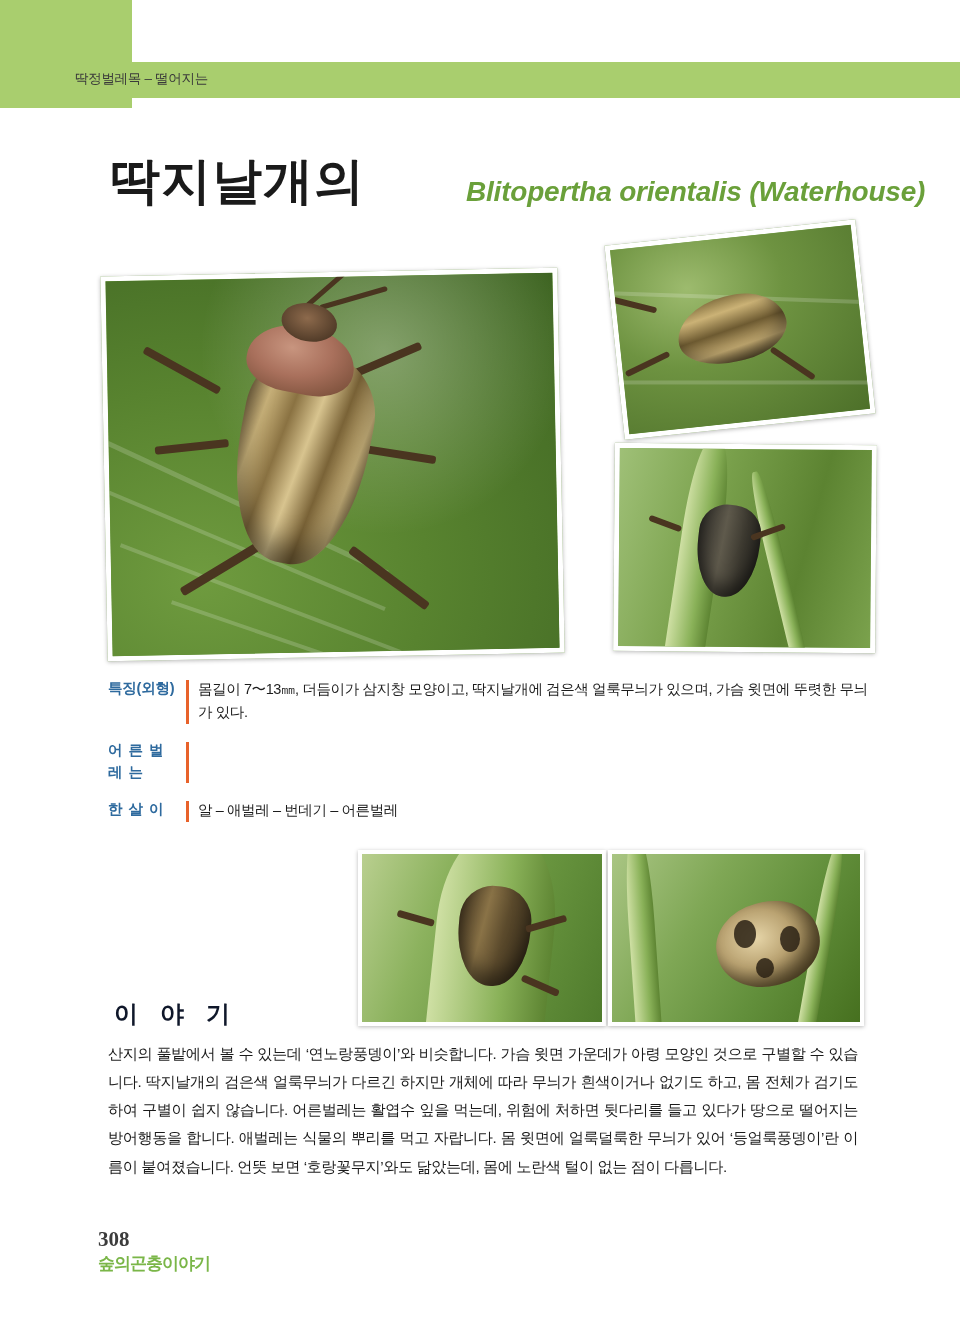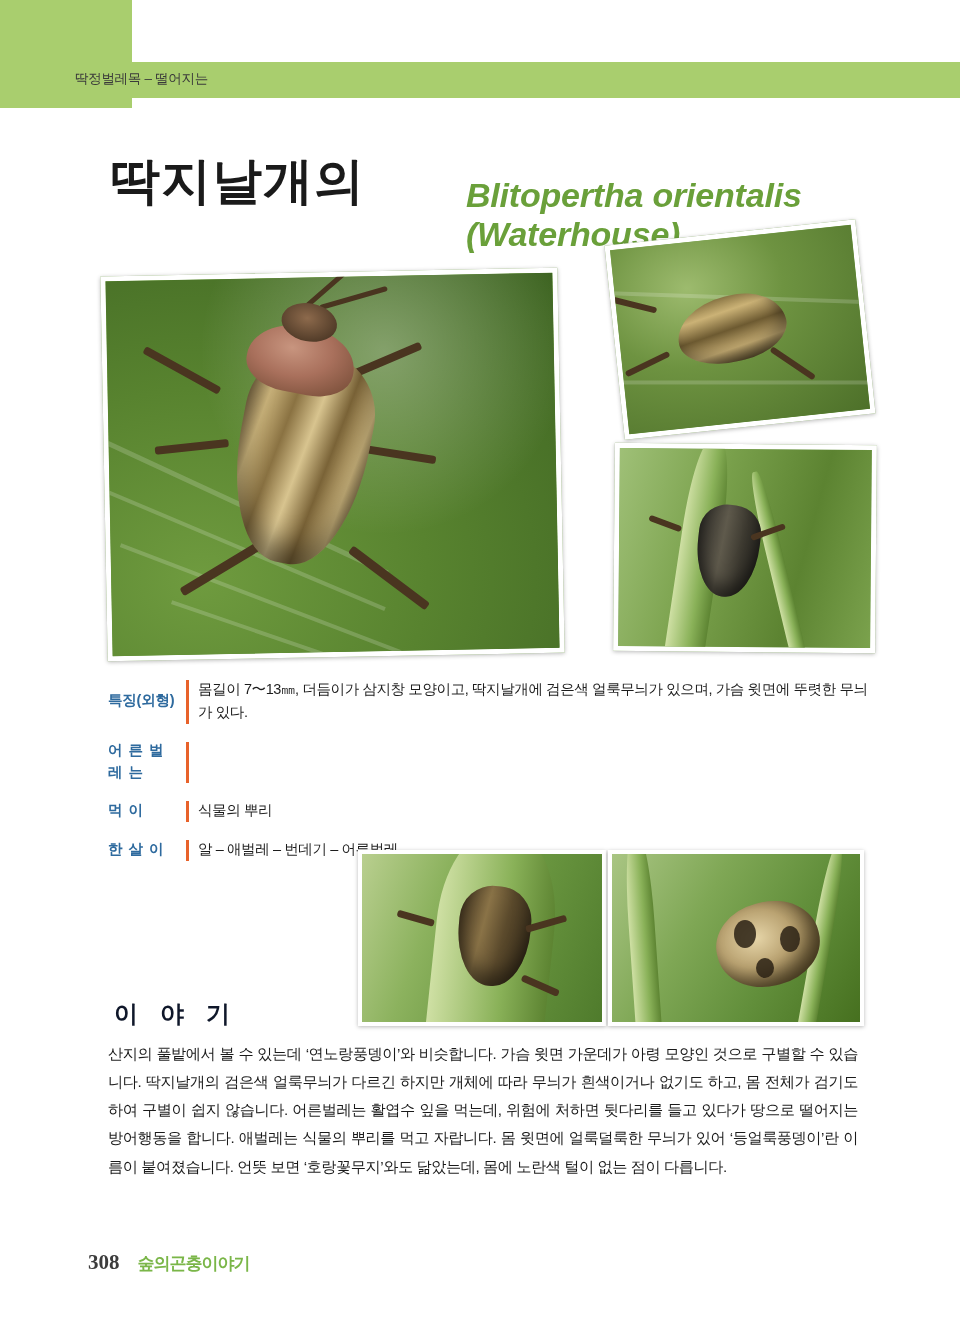--- a/index.html
+++ b/index.html
@@ -57,21 +57,21 @@
     font-size: 50px;
     font-weight: bold;
     color: #1a1a1a;
     letter-spacing: 1px;
     font-family: "Liberation Serif", serif;
   }
   .title-sci {
     position: absolute;
     left: 466px;
     top: 176px;
-    font-size: 34px;
+    font-size: 28px;
     font-style: italic;
     font-weight: bold;
     color: #6aa03a;
     letter-spacing: -0.2px;
   }
 
   
   .photo {
     position: absolute;
     overflow: hidden;
@@ -252,21 +252,21 @@
 
   
   .facts {
     position: absolute;
     left: 108px;
     top: 678px;
     width: 760px;
   }
   .fact-row {
     display: flex;
-    align-items: center;
+    align-items: flex-start;
     margin-bottom: 16px;
   }
   .fact-label {
     width: 78px;
     flex: 0 0 78px;
     font-size: 14.5px;
     font-weight: bold;
     color: #2e6a9e;
     letter-spacing: -0.2px;
     line-height: 1.5;
@@ -314,29 +314,30 @@
     text-align: justify;
   }
 
   
   .footer {
     position: absolute;
     left: 88px;
     bottom: 48px;
     display: flex;
     align-items: baseline;
+    flex-direction: column;
   }
   .page-num {
     font-size: 21px;
     font-weight: bold;
     color: #3c3c3c;
     font-family: "Liberation Serif", serif;
   }
   .footer-title {
-    margin-left: 18px;
+    margin-left: 10px;
     font-size: 17px;
     font-weight: bold;
     color: #7ab648;
     letter-spacing: -1px;
     font-family: "Liberation Serif", serif;
   }
 </style>
 </head>
 <body>
 
@@ -394,25 +395,20 @@
   <div class="fact-row">
     <div class="fact-label">특징(외형)</div>
     <div class="fact-bar"></div>
     <div class="fact-value">몸길이 7〜13㎜, 더듬이가 삼지창 모양이고, 딱지날개에 검은색 얼룩무늬가 있으며, 가슴 윗면에 뚜렷한 무늬가 있다.</div>
   </div>
   <div class="fact-row">
     <div class="fact-label spread">어른벌레는</div>
     <div class="fact-bar"></div>
   </div>
   <div class="fact-row">
-    <div class="fact-label spread">먹이</div>
-    <div class="fact-bar"></div>
-    <div class="fact-value">식물의 뿌리</div>
-  </div>
-  <div class="fact-row">
     <div class="fact-label spread">한살이</div>
     <div class="fact-bar"></div>
     <div class="fact-value">알 – 애벌레 – 번데기 – 어른벌레</div>
   </div>
 </div>
 
 <div class="photo" id="photo-b1">
   <div class="inner">
     <div class="grassblade" style="left:72px; top:-20px; width:118px; height:230px; transform:rotate(6deg);"></div>
     <div class="beetle-b1"></div>

